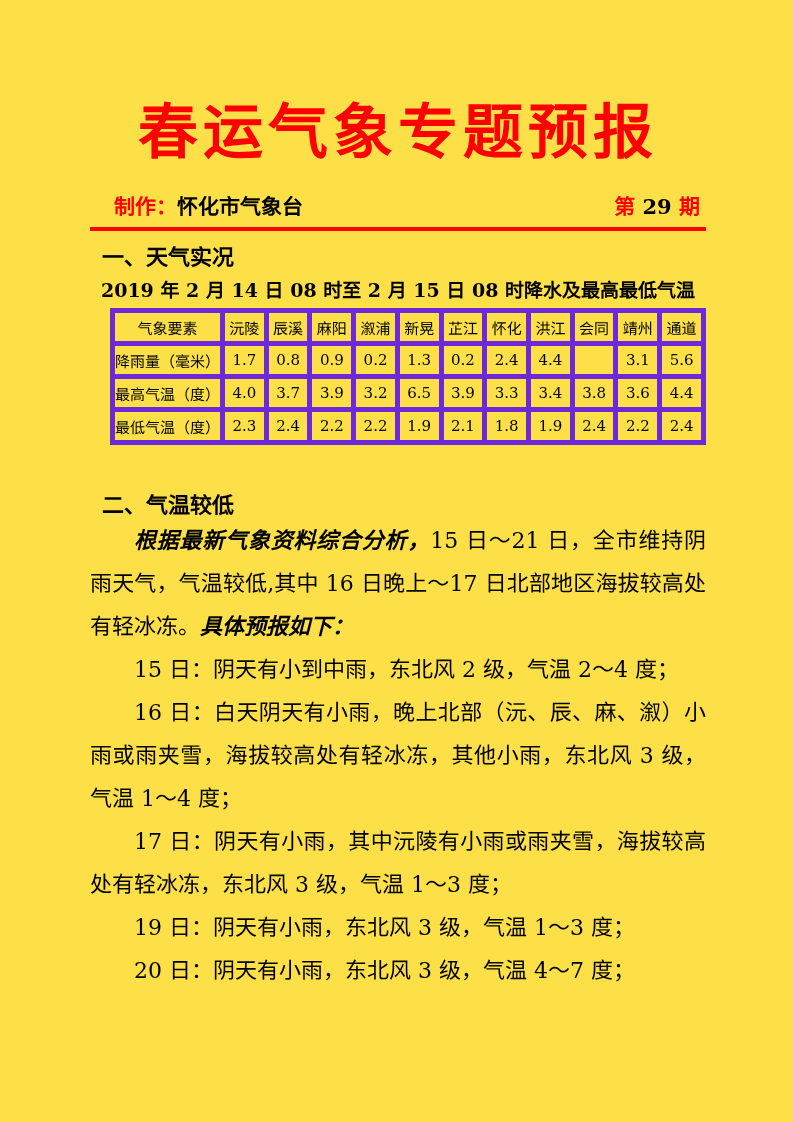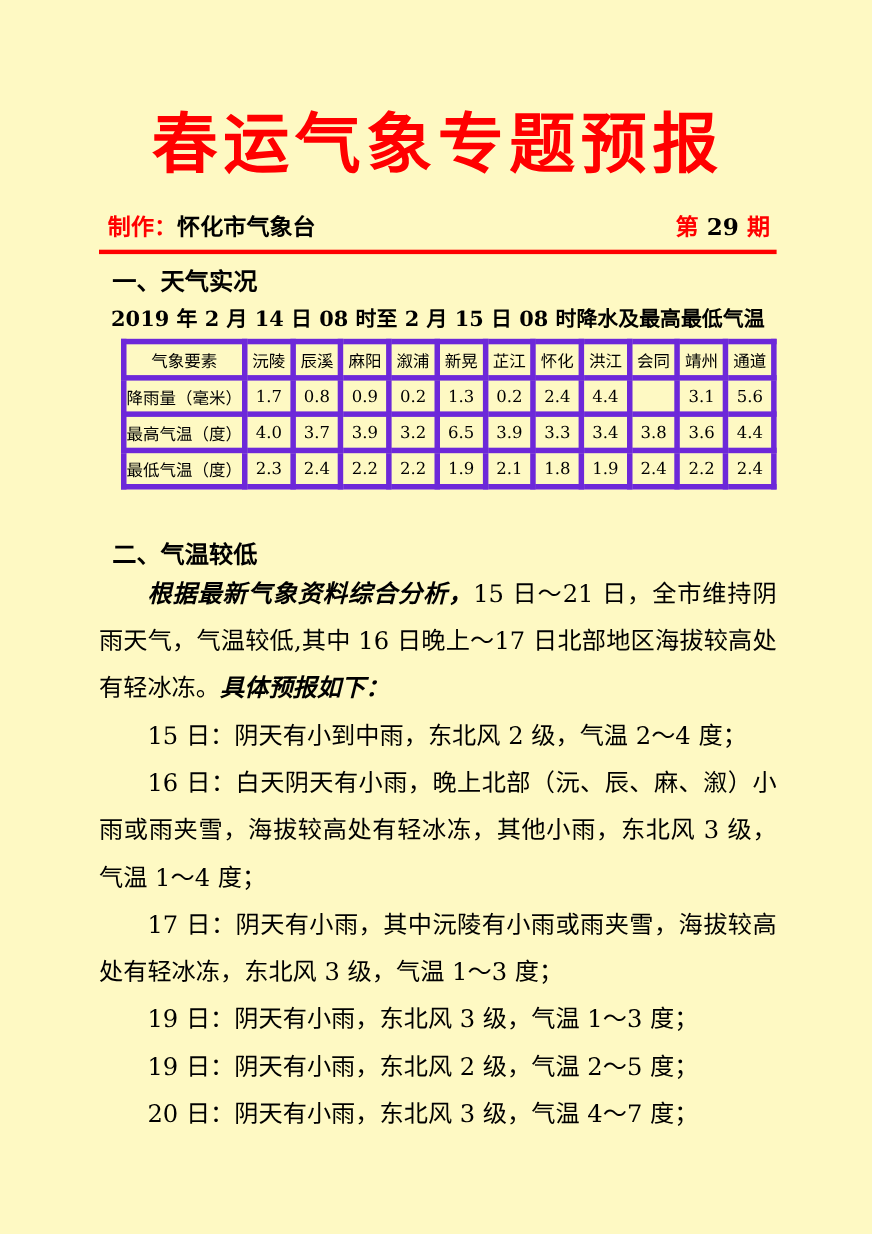--- a/index.html
+++ b/index.html
@@ -1,28 +1,28 @@
 <!DOCTYPE html>
 <html lang="zh-CN"><head>
 <meta charset="utf-8">
 <style>
   html,body{margin:0;padding:0;background:#ffffff;}
   .page{
-    width:793px;height:1122px;background:#fef9c3;box-sizing:border-box;
+    width:793px;height:1122px;background:#fde047;box-sizing:border-box;
     padding:0 87px 0 90px;position:relative;overflow:hidden;
     font-family:"DejaVu Serif","Liberation Serif",serif;color:#000;
   }
   .report-title{
     margin:90px 0 0 0;text-align:center;color:#ff0000;
     font-size:60px;font-weight:bold;letter-spacing:5px;line-height:1.4;
     font-family:"DejaVu Serif","Liberation Serif",serif;
   }
   .info-row{
     margin-top:16px;display:flex;justify-content:space-between;align-items:baseline;
-    font-size:21px;font-weight:bold;padding:0 6px 0 8px;
+    font-size:21px;font-weight:bold;padding:0 6px 0 8px;margin-left:16px;
   }
   .red{color:#ff0000;}
   .black{color:#000;}
   .info-left,.info-center,.info-right{white-space:nowrap;}
   .rule-red{
     margin-top:7px;height:4px;background:#ff0000;border:none;
   }
   .sec-heading{
     font-size:22px;font-weight:bold;margin:13px 0 0 12px;line-height:1.2;
   }
@@ -129,17 +129,16 @@
     </table>
 
   <h2 class="sec-heading sec2">二、气温较低</h2>
 
   <div class="body-text">
     <p><span class="b">根据最新气象资料综合分析，</span><span>15 日～21 日，全市维持阴雨天气，气温较低,其中 16 日晚上～17 日北部地区海拔较高处有轻冰冻。</span><span class="b">具体预报如下：</span></p>
     <p>15 日：阴天有小到中雨，东北风 2 级，气温 2～4 度；</p>
     <p>16 日：白天阴天有小雨，晚上北部（沅、辰、麻、溆）小雨或雨夹雪，海拔较高处有轻冰冻，其他小雨，东北风 3 级，气温 1～4 度；</p>
     <p>17 日：阴天有小雨，其中沅陵有小雨或雨夹雪，海拔较高处有轻冰冻，东北风 3 级，气温 1～3 度；</p>
     <p>19 日：阴天有小雨，东北风 3 级，气温 1～3 度；</p>
-    <p>19 日：阴天有小雨，东北风 2 级，气温 2～5 度；</p>
     <p>20 日：阴天有小雨，东北风 3 级，气温 4～7 度；</p>
   </div>
 
 </div>
 
 </body></html>

